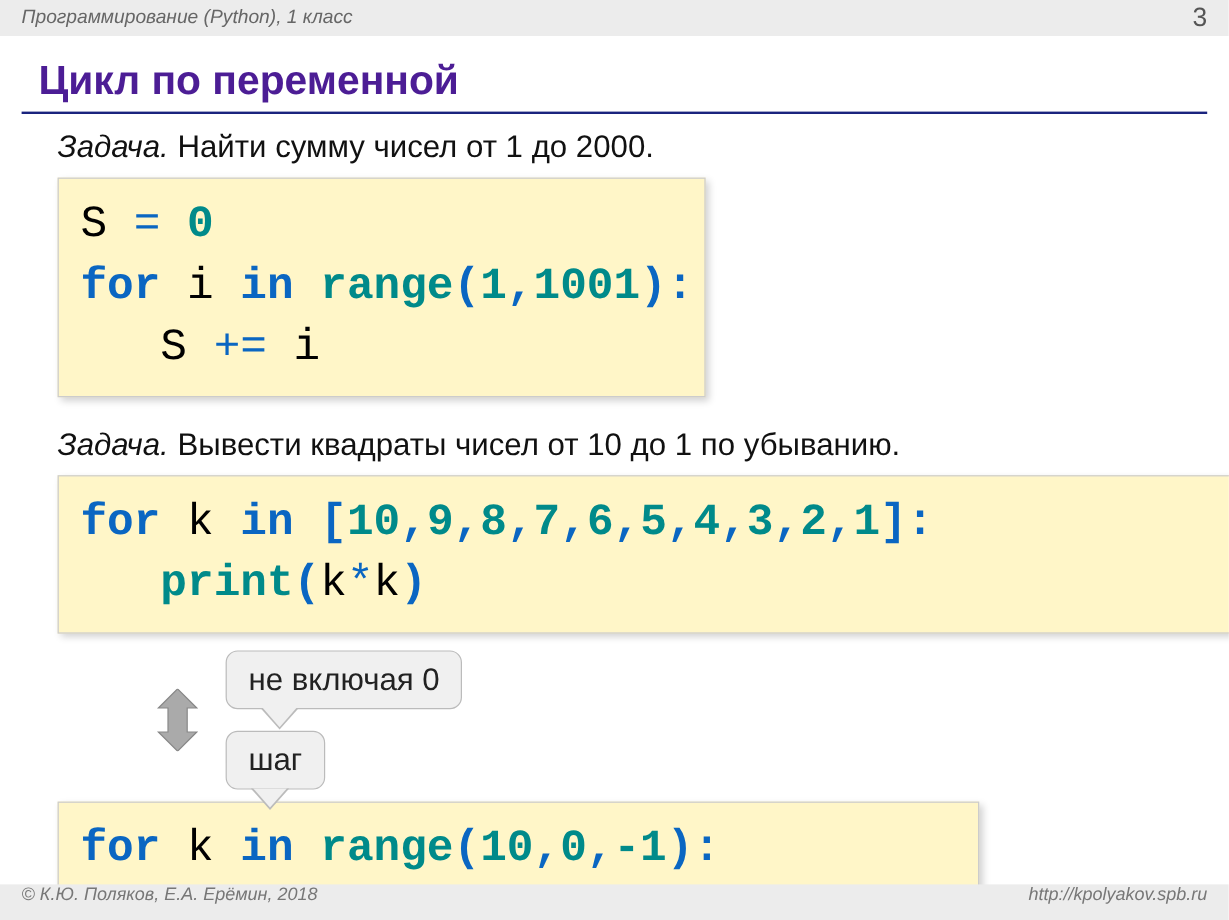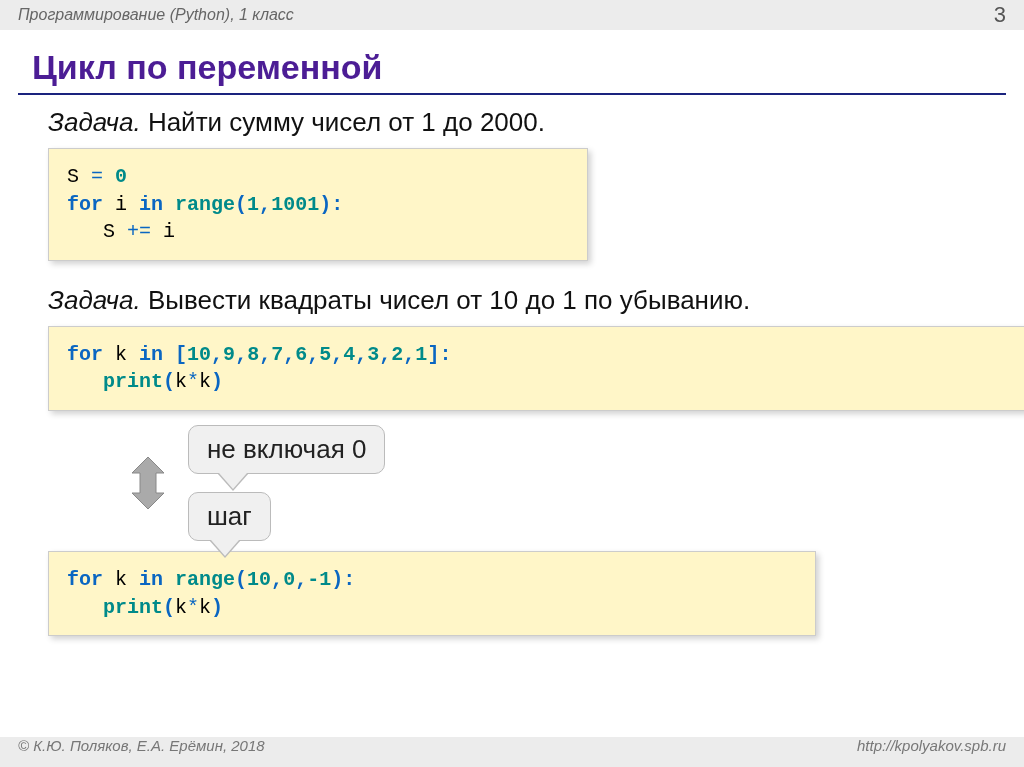--- a/index.html
+++ b/index.html
@@ -16,21 +16,21 @@
 
   .task { font-size: 26px; color: #111; margin: 6px 0 10px 0; }
   .task .label { font-style: italic; }
 
   .codebox {
     background: #fff6c8;
     border: 1px solid #ccc;
     box-shadow: 3px 3px 6px rgba(0,0,0,0.18);
     padding: 14px 18px;
     font-family: "Consolas", "Courier New", monospace;
-    font-size: 20px;
+    font-size: 37px;
     line-height: 1.38;
     white-space: pre;
     margin-bottom: 18px;
     display: inline-block;
   }
   .cb1 { width: 540px; }
   .cb2 { width: 1016px; }
   .cb3 { width: 768px; }
 
   .kw  { color: #0a66c2; font-weight: bold; }

